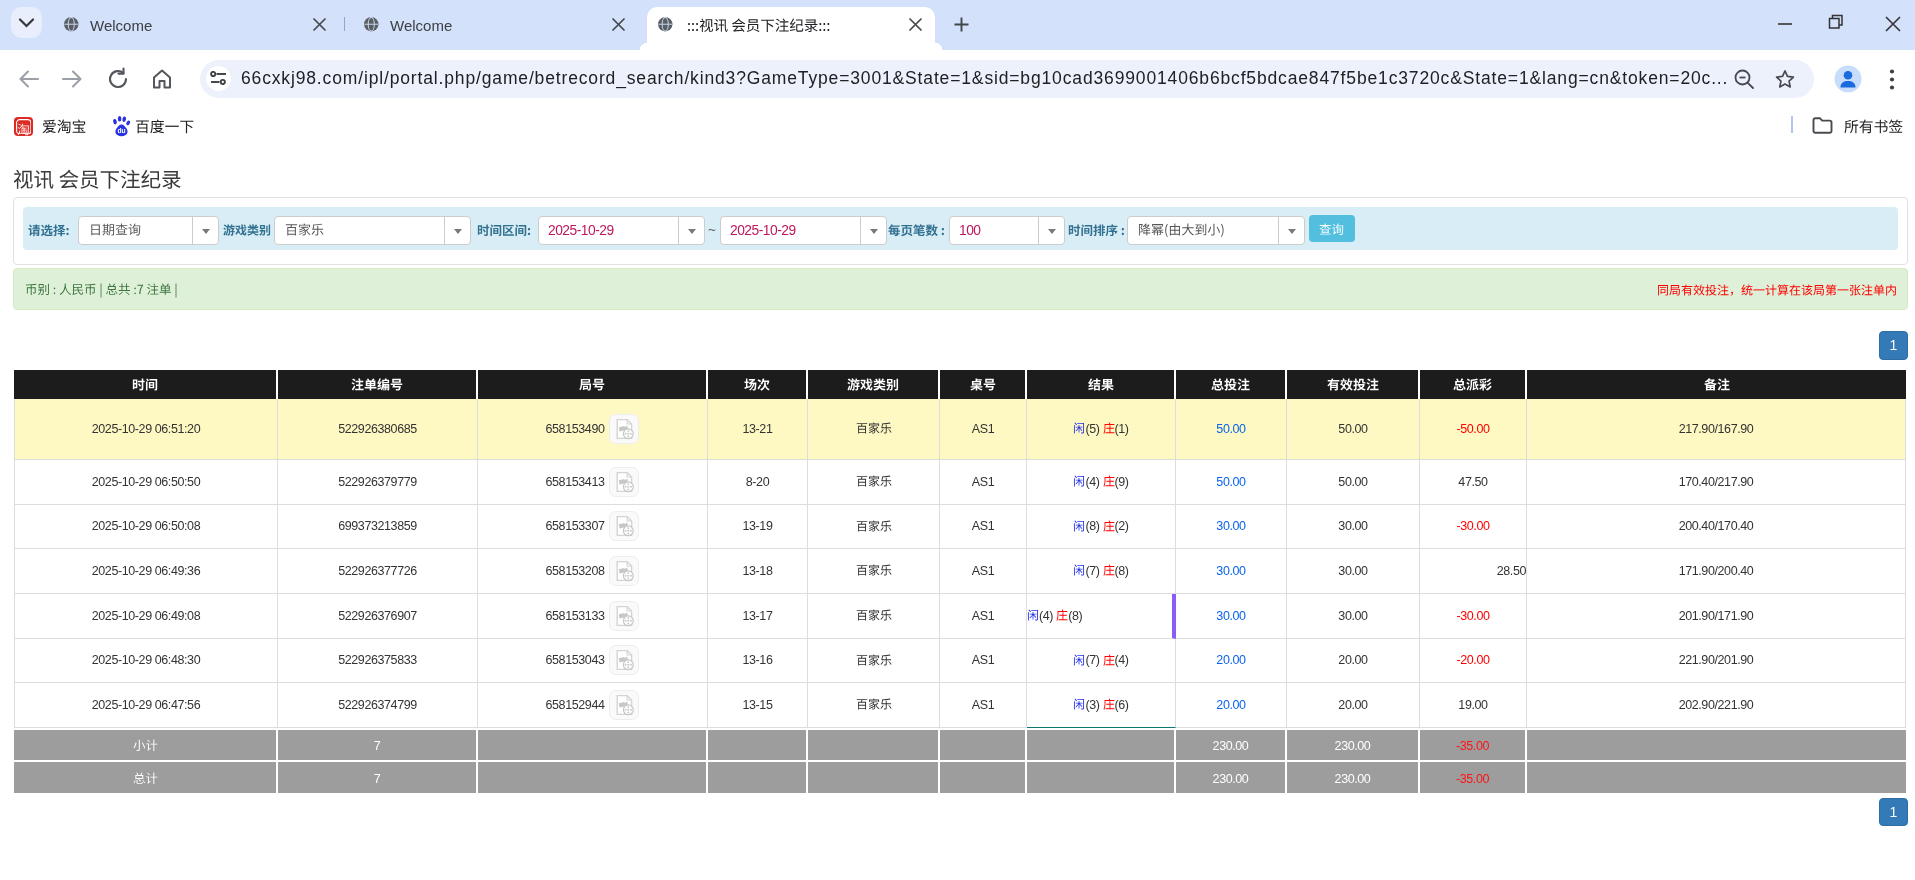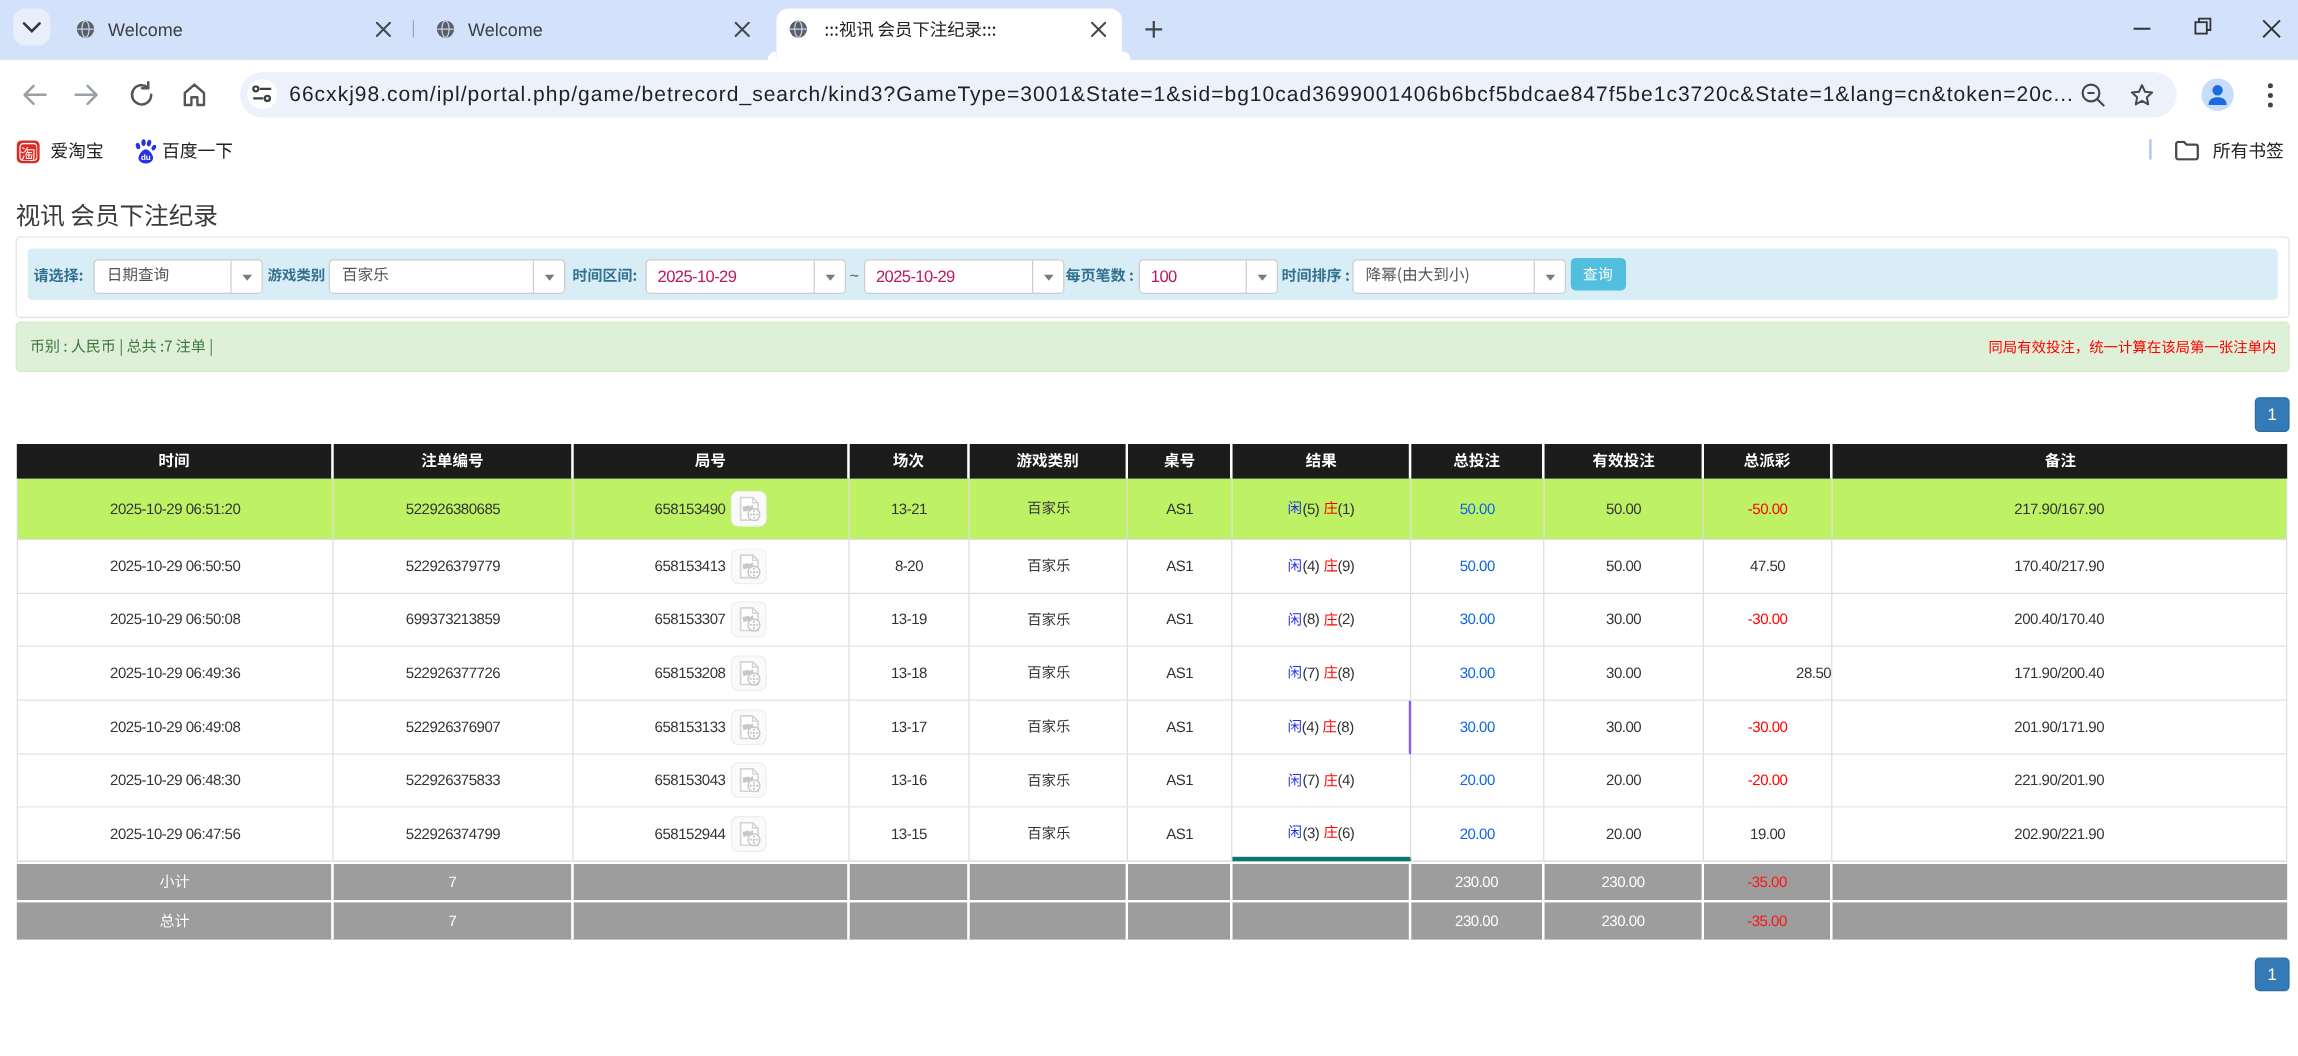--- a/index.html
+++ b/index.html
@@ -567,21 +567,21 @@
           </svg></th>
         <th style="text-align:center;vertical-align:middle"><svg width="26.0" height="13.0" style="vertical-align:-1.6px;overflow:visible;" viewBox="0 0 2000 1000">
             <g transform="translate(0,880)">
               <g fill="#fff">
                 <use href="#b5907" x="0"></use>
                 <use href="#b6ce8" x="1000"></use>
               </g>
             </g>
           </svg></th>
       </tr>
-      <tr style="height:51px;background:#bef264">
+      <tr style="height:61px;background:#fef9c3">
         <td style="border-left:1px solid #ddd;border-bottom:1px solid #ddd;border-right:1px solid #ddd;text-align:center;vertical-align:middle;font-size:12.5px;letter-spacing:-0.4px;color:#333">2025-10-29 06:51:20</td>
         <td style="border-bottom:1px solid #ddd;border-right:1px solid #ddd;text-align:center;vertical-align:middle;font-size:12.5px;letter-spacing:-0.4px;color:#333">522926380685</td>
         <td style="border-bottom:1px solid #ddd;border-right:1px solid #ddd;text-align:center;vertical-align:middle;font-size:12.5px;letter-spacing:-0.4px;color:#333"><span style="vertical-align:middle">658153490</span><svg width="30" height="30" style="vertical-align:middle;margin-left:5px" viewBox="0 0 30 30">
 <rect x="0.5" y="0.5" width="29" height="29" rx="6" fill="#fafafa" stroke="#ededed"></rect>
 <g>
 <path d="M8.2 5.6 H18.2 L22.6 10 V24.4 H8.2 Z" fill="#fff" stroke="#d4d4d4" stroke-width="1.4"></path>
 <path d="M18.2 5.6 V10 H22.6" fill="none" stroke="#d4d4d4" stroke-width="1.2"></path>
 <path d="M9.8 13.2 L15.4 12.1 L15.6 13.3 L18.3 11.6 L18.9 15.5 L16.1 15.2 L16.3 16.3 L10.5 17.4 Z" fill="#c7c7c7"></path>
 <circle cx="19.3" cy="19.8" r="4.9" fill="#fff" stroke="#c7c7c7" stroke-width="1.2"></circle>
 <circle cx="19.3" cy="19.8" r="1.05" fill="#c7c7c7"></circle>
@@ -779,21 +779,21 @@
         <td style="border-bottom:1px solid #ddd;border-right:1px solid #ddd;text-align:center;vertical-align:middle;font-size:12.5px;letter-spacing:-0.4px;color:#333"><svg width="36.0" height="12.0" style="vertical-align:-1.4px;overflow:visible;" viewBox="0 0 3000 1000">
             <g transform="translate(0,880)">
               <g fill="#333">
                 <use href="#r767e" x="0"></use>
                 <use href="#r5bb6" x="1000"></use>
                 <use href="#r4e50" x="2000"></use>
               </g>
             </g>
           </svg></td>
         <td style="border-bottom:1px solid #ddd;border-right:1px solid #ddd;text-align:center;vertical-align:middle;font-size:12.5px;letter-spacing:-0.4px;color:#333">AS1</td>
-        <td style="border-bottom:1px solid #ddd;border-right:2px solid #8b5cf6;text-align:center;vertical-align:middle;font-size:12.5px;letter-spacing:-0.4px;color:#333"><svg width="12.0" height="12.0" style="vertical-align:-1.4px;overflow:visible;" viewBox="0 0 1000 1000">
+        <td style="border-bottom:1px solid #ddd;border-right:4px solid #8b5cf6;text-align:left;vertical-align:middle;font-size:12.5px;letter-spacing:-0.4px;color:#333"><svg width="12.0" height="12.0" style="vertical-align:-1.4px;overflow:visible;" viewBox="0 0 1000 1000">
             <g transform="translate(0,880)">
               <g fill="#2531e9">
                 <use href="#r95f2" x="0"></use>
               </g>
             </g>
           </svg><span style="color:#333">(4)</span> <svg width="12.0" height="12.0" style="vertical-align:-1.4px;overflow:visible;" viewBox="0 0 1000 1000">
             <g transform="translate(0,880)">
               <g fill="#f00">
                 <use href="#r5e84" x="0"></use>
               </g>
@@ -871,21 +871,21 @@
         <td style="border-bottom:1px solid #ddd;border-right:1px solid #ddd;text-align:center;vertical-align:middle;font-size:12.5px;letter-spacing:-0.4px;color:#333"><svg width="36.0" height="12.0" style="vertical-align:-1.4px;overflow:visible;" viewBox="0 0 3000 1000">
             <g transform="translate(0,880)">
               <g fill="#333">
                 <use href="#r767e" x="0"></use>
                 <use href="#r5bb6" x="1000"></use>
                 <use href="#r4e50" x="2000"></use>
               </g>
             </g>
           </svg></td>
         <td style="border-bottom:1px solid #ddd;border-right:1px solid #ddd;text-align:center;vertical-align:middle;font-size:12.5px;letter-spacing:-0.4px;color:#333">AS1</td>
-        <td style="border-bottom:4px solid #0f766e;border-right:1px solid #ddd;text-align:center;vertical-align:middle;font-size:12.5px;letter-spacing:-0.4px;color:#333"><svg width="12.0" height="12.0" style="vertical-align:-1.4px;overflow:visible;" viewBox="0 0 1000 1000">
+        <td style="border-bottom:1px solid #0f766e;border-right:1px solid #ddd;text-align:center;vertical-align:middle;font-size:12.5px;letter-spacing:-0.4px;color:#333"><svg width="12.0" height="12.0" style="vertical-align:-1.4px;overflow:visible;" viewBox="0 0 1000 1000">
             <g transform="translate(0,880)">
               <g fill="#2531e9">
                 <use href="#r95f2" x="0"></use>
               </g>
             </g>
           </svg><span style="color:#333">(3)</span> <svg width="12.0" height="12.0" style="vertical-align:-1.4px;overflow:visible;" viewBox="0 0 1000 1000">
             <g transform="translate(0,880)">
               <g fill="#f00">
                 <use href="#r5e84" x="0"></use>
               </g>

